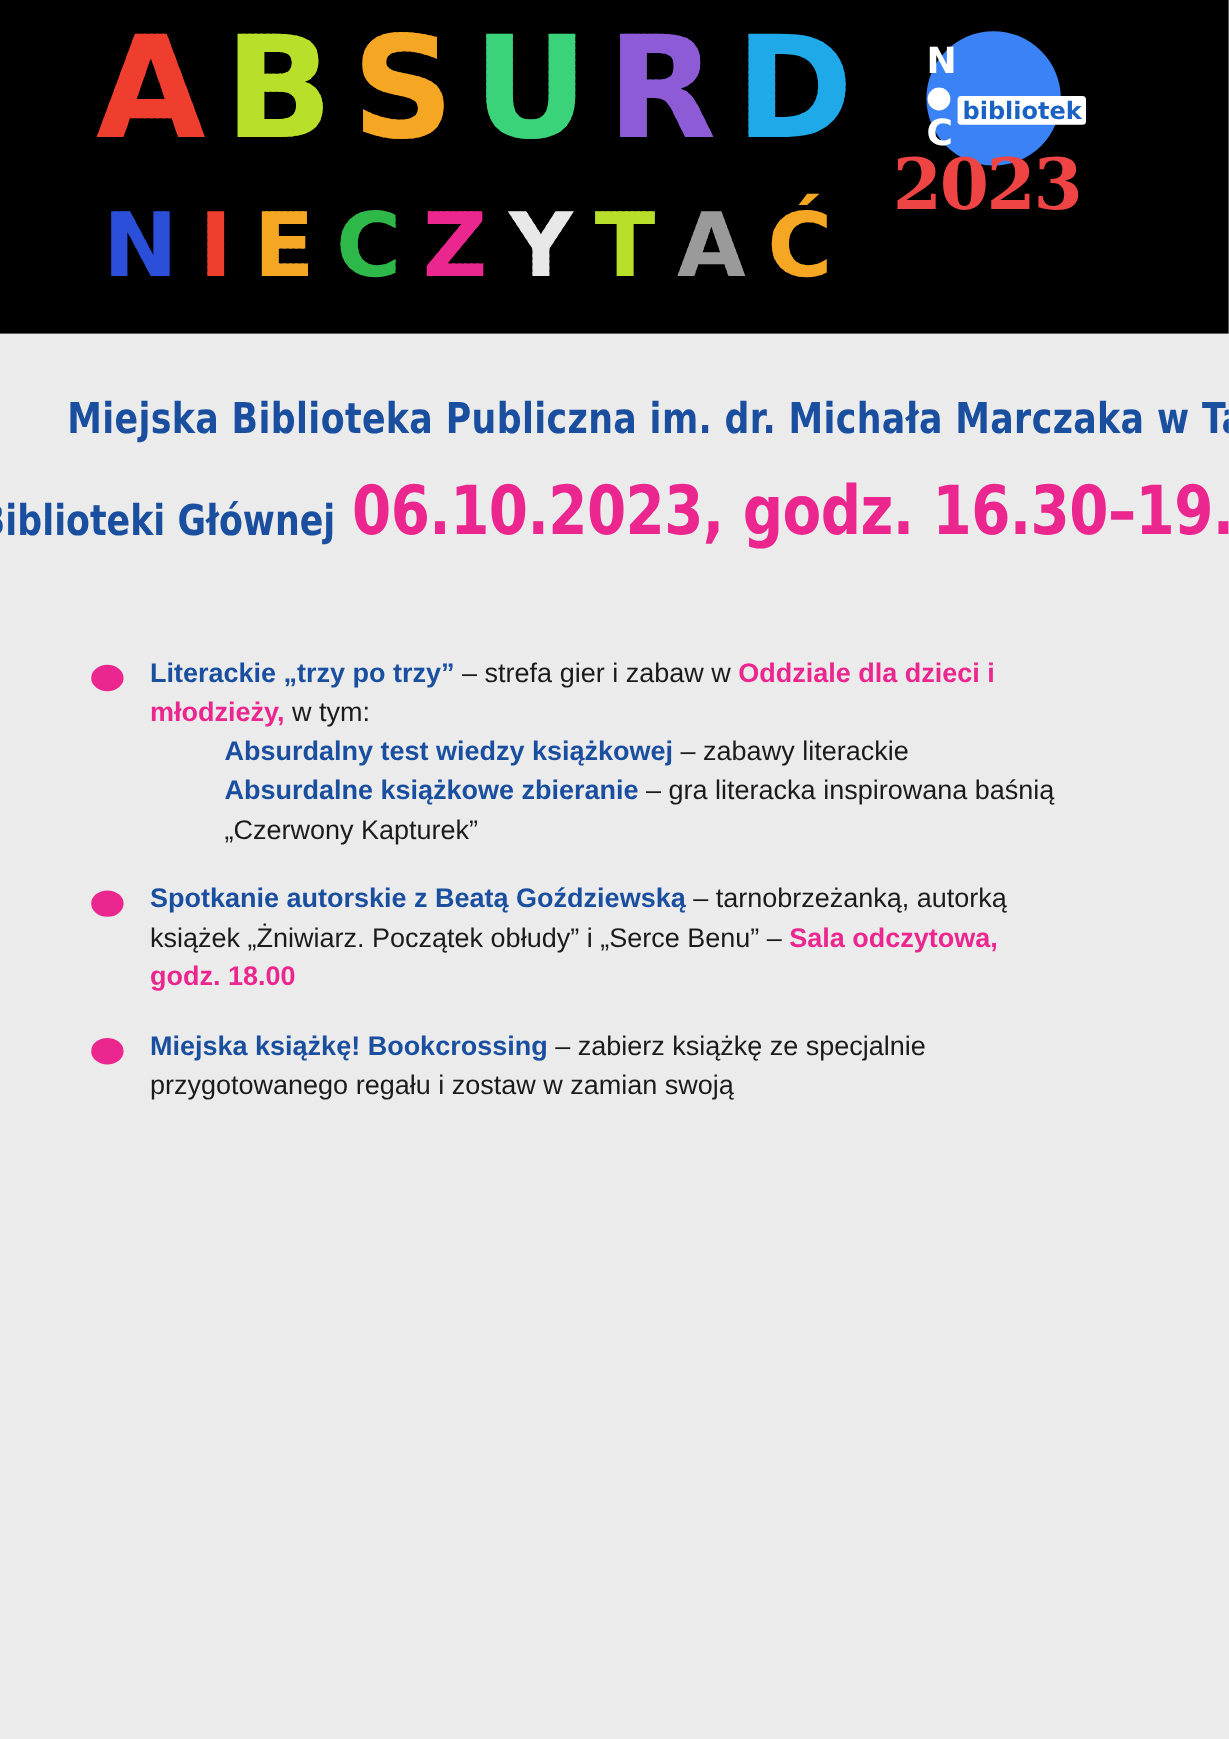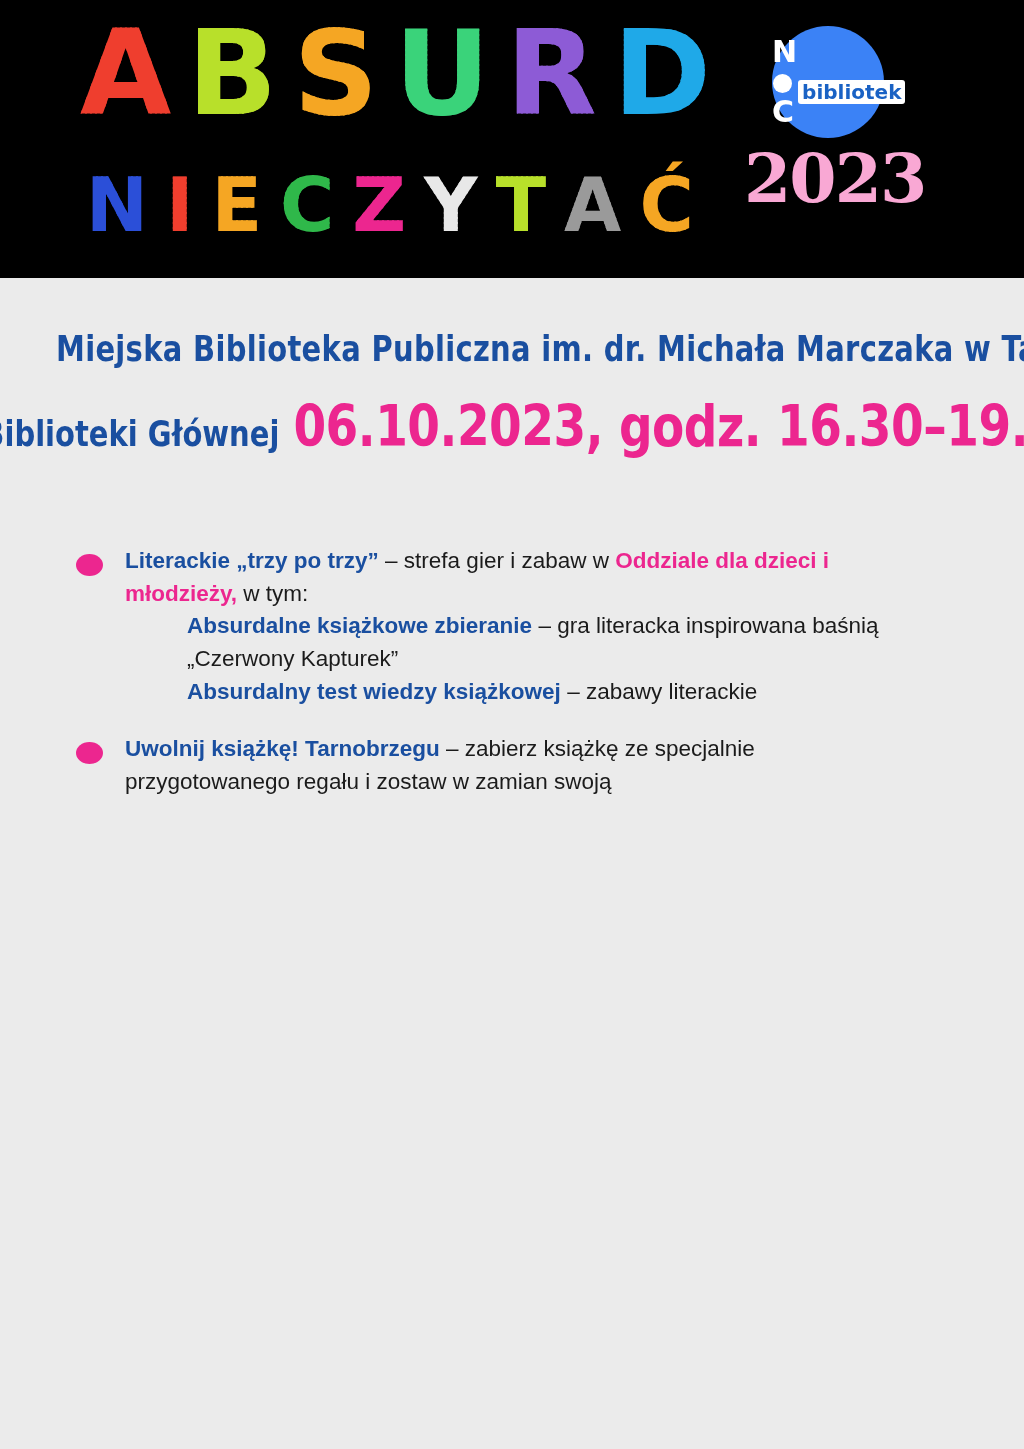--- a/index.html
+++ b/index.html
@@ -111,25 +111,25 @@
     margin-top: 19px;
     background: #ffffff;
     color: #1a62c4;
     border-radius: 3px;
     padding: 0 4px;
   }
 
   .year {
     position: absolute;
     left: 744px;
-    top: 144px;
+    top: 124px;
     font-family: "DejaVu Serif", serif;
     font-weight: bold;
-    font-size: 68px;
-    color: #f9a8d4;
+    font-size: 59px;
+    color: #ef4444;
     letter-spacing: -2px;
     line-height: 1;
   }
 
   
   .intro {
     position: absolute;
     left: 0;
     top: 278px;
     width: 1024px;
@@ -250,32 +250,38 @@
   </div>
 </div>
 
 <div class="program">
 
   <div class="item">
     <span class="bullet"></span>
     <div class="item-body">
       <span class="blue">Literackie „trzy po trzy”</span><span> – strefa gier i zabaw w </span><span class="pink">Oddziale dla dzieci i młodzieży,</span><span> w tym:</span>
       <div class="sub">
+        <span class="blue">Absurdalny test wiedzy książkowej</span><span> – zabawy literackie</span>
+      </div>
+      <div class="sub">
         <span class="blue">Absurdalne książkowe zbieranie</span><span>  – gra literacka inspirowana baśnią „Czerwony Kapturek”</span>
       </div>
-      <div class="sub">
-        <span class="blue">Absurdalny test wiedzy książkowej</span><span> – zabawy literackie</span>
-      </div>
     </div>
   </div>
-
-
 
 
   <div class="item">
     <span class="bullet"></span>
     <div class="item-body">
-      <span class="blue">Uwolnij książkę! Tarnobrzegu</span><span> – zabierz książkę ze specjalnie przygotowanego regału i zostaw w zamian swoją</span>
+      <span class="blue">Spotkanie autorskie z Beatą Goździewską</span><span> – tarnobrzeżanką, autorką książek „Żniwiarz. Początek obłudy” i „Serce Benu” – </span><span class="pink">Sala odczytowa, godz. 18.00</span>
     </div>
   </div>
 
 
+  <div class="item">
+    <span class="bullet"></span>
+    <div class="item-body">
+      <span class="blue">Miejska książkę! Bookcrossing</span><span> – zabierz książkę ze specjalnie przygotowanego regału i zostaw w zamian swoją</span>
+    </div>
+  </div>
+
+
 </div>
 
 </body></html>

